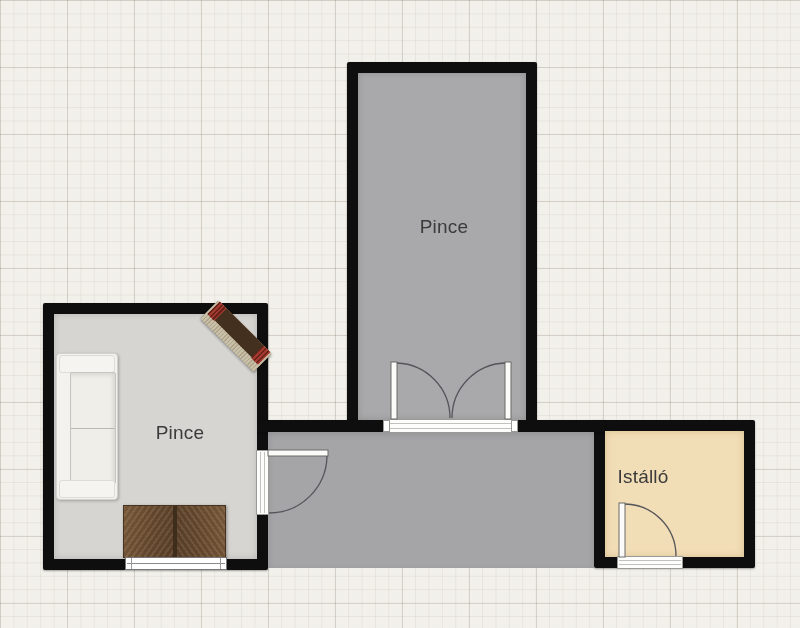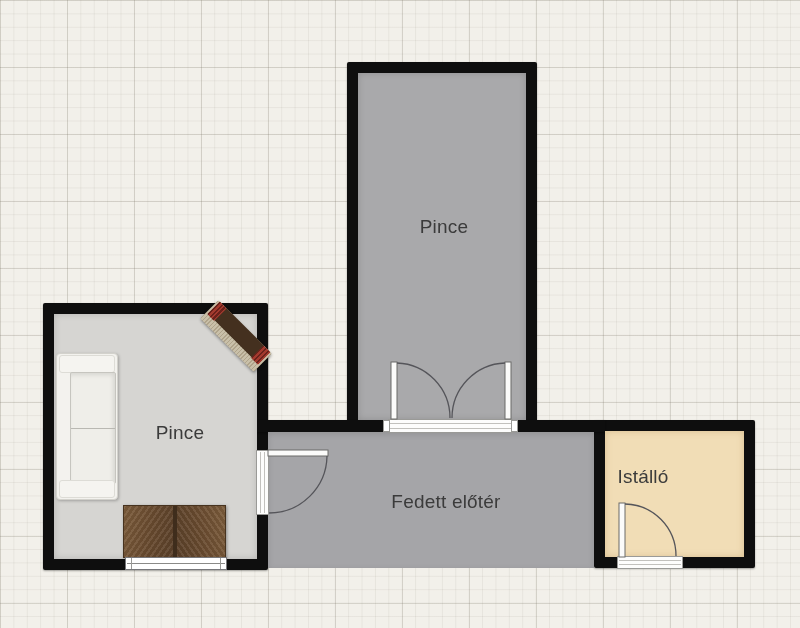--- a/index.html
+++ b/index.html
@@ -129,16 +129,15 @@
       <rect x="617.5" y="556.5" width="65" height="12" fill="#fdfdfc" stroke="#9a9a97" stroke-width="1"></rect>
       <line x1="619" y1="560.5" x2="681" y2="560.5" stroke="#c2c1bd" stroke-width="1"></line>
       <line x1="619" y1="564.5" x2="681" y2="564.5" stroke="#c2c1bd" stroke-width="1"></line>
       <rect x="619" y="503" width="6" height="54" fill="#fbfbfa" stroke="#6b6b69" stroke-width="1"></rect>
       <path d="M 625 504 A 52 52 0 0 1 676 556" fill="none" stroke="#55555a" stroke-width="1.3"></path>
     </g>
   </svg>
 
   <div class="room-label" style="left:444px;top:227px;">Pince</div>
   <div class="room-label" style="left:180px;top:433px;">Pince</div>
-  <div class="room-label" style="left:446px;top:502px;">Fedett előtér</div>
   <div class="room-label" style="left:643px;top:477px;">Istálló</div>
 
 </div>
 
 </body></html>

